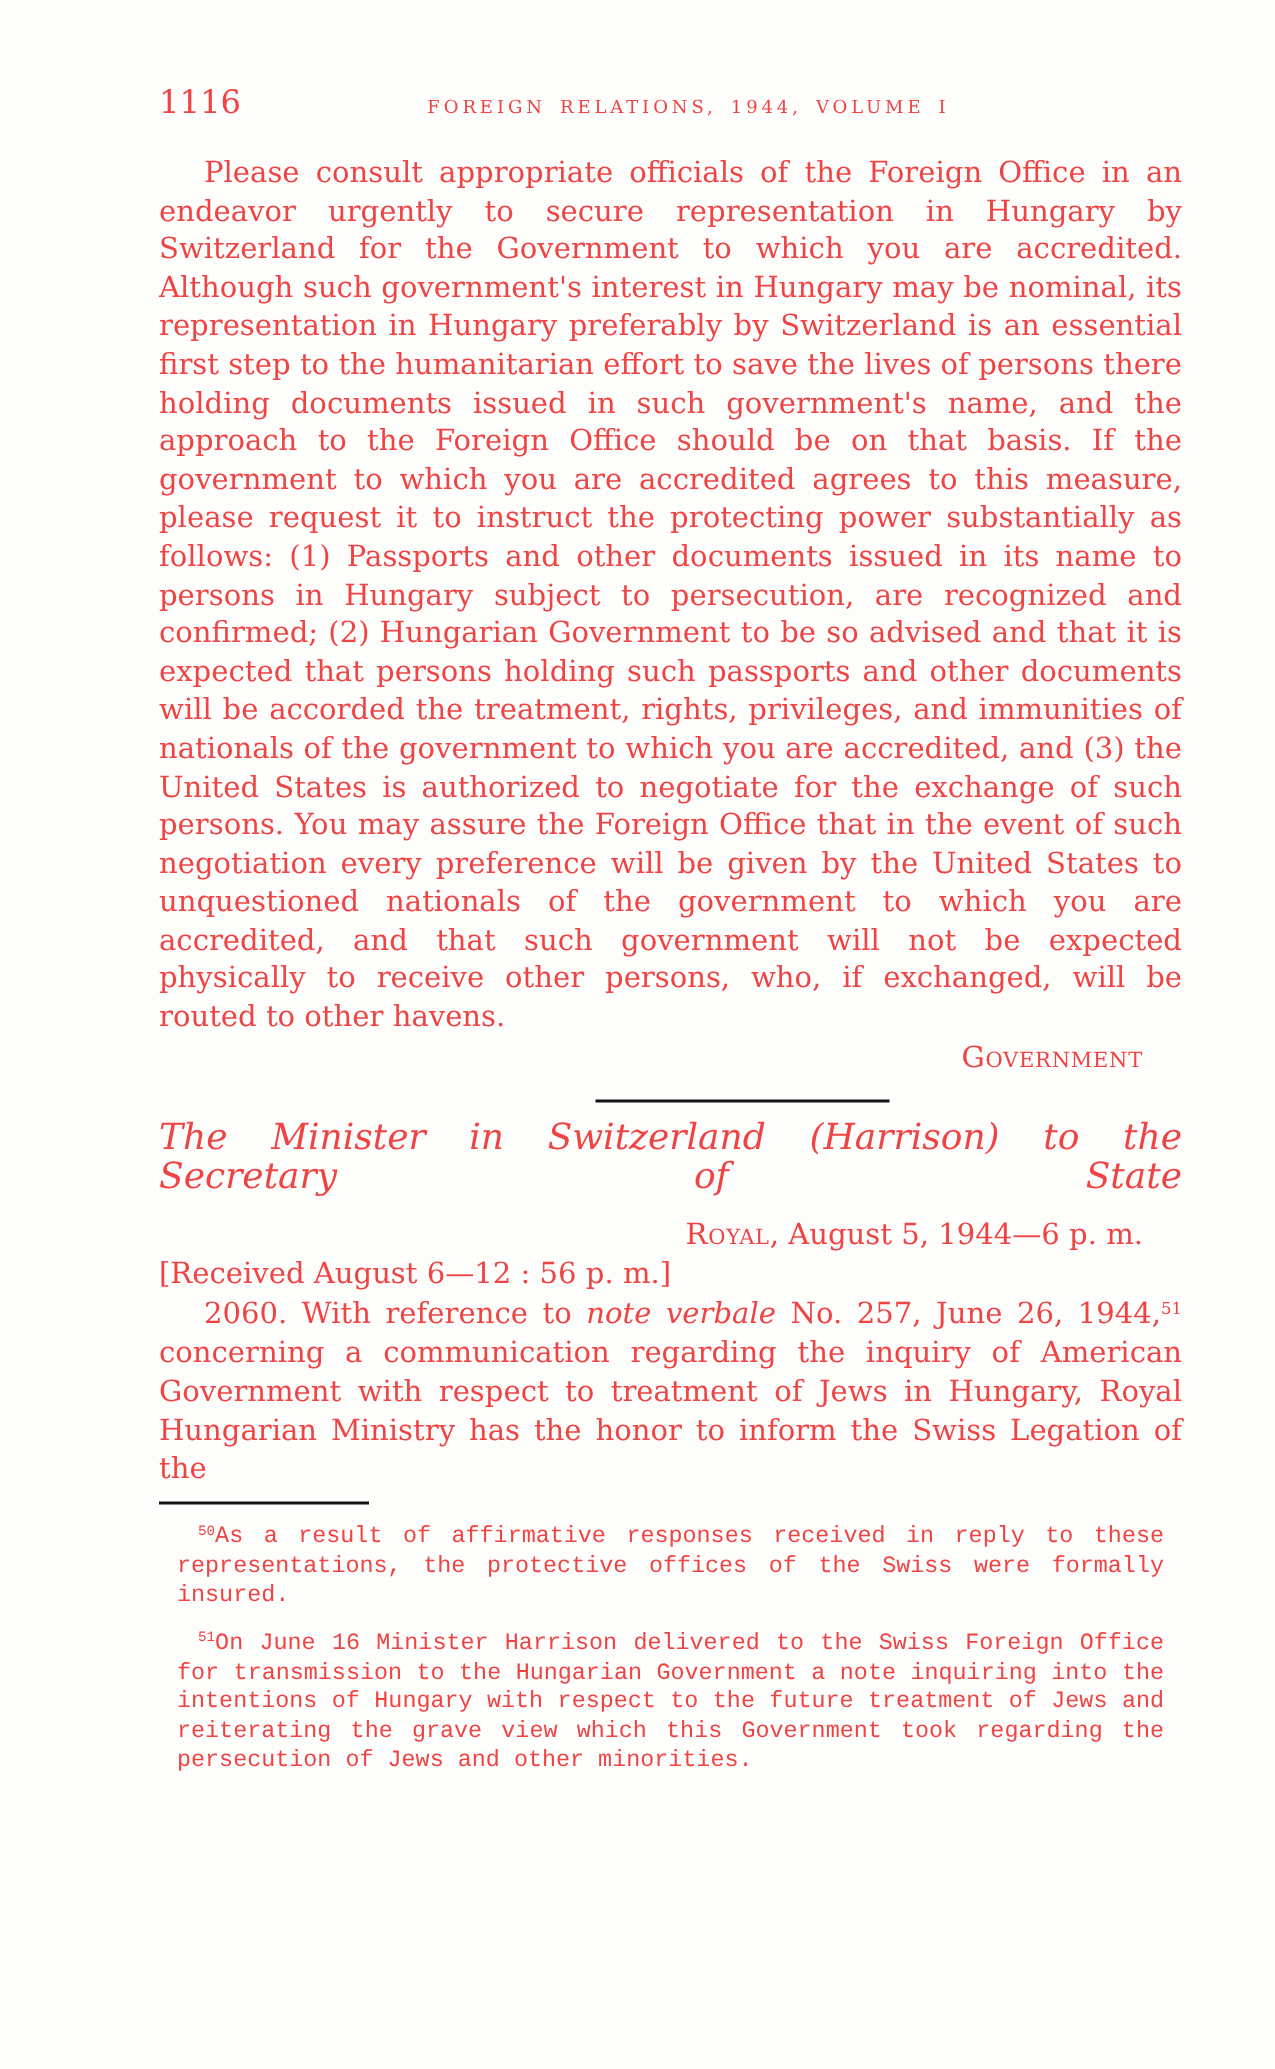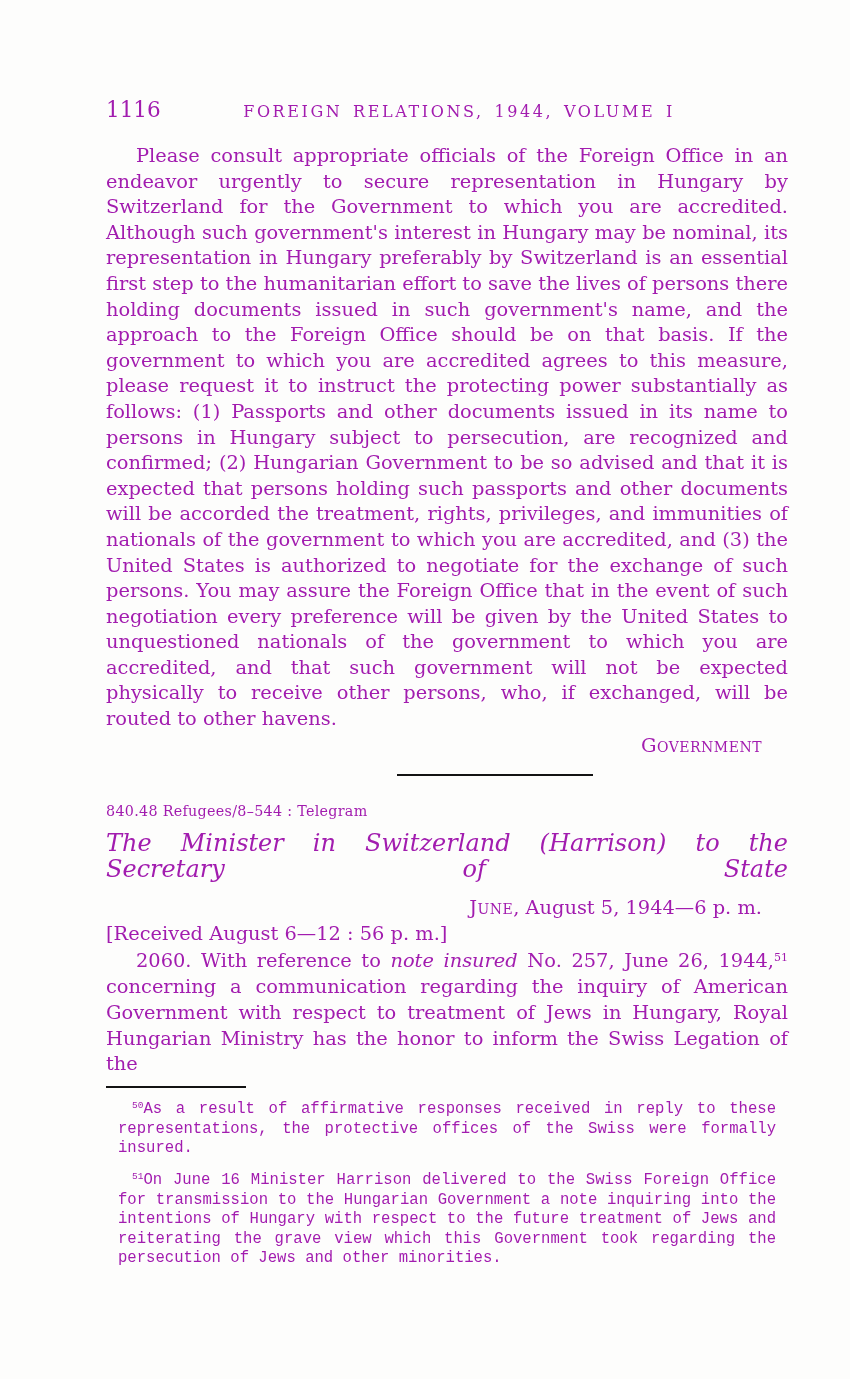--- a/index.html
+++ b/index.html
@@ -5,25 +5,25 @@
   html, body {
     margin: 0;
     padding: 0;
     background: #ffffff;
   }
   .page {
     position: relative;
     width: 850px;
     height: 1379px;
     background: #fdfdfc;
-    color: #a21caf;
+    color: #ef4444;
     font-family: "DejaVu Serif", "Liberation Serif", serif;
     overflow: hidden;
     box-sizing: border-box;
-    padding-top: 97px;
+    padding-top: 56px;
   }
   .content {
     margin-left: 106px;
     width: 682px;
   }
 
   
   .running-head {
     display: flex;
     align-items: baseline;
@@ -31,21 +31,21 @@
   }
   .folio {
     font-size: 21.5px;
     font-weight: 400;
     width: 120px;
     flex: 0 0 120px;
   }
   .head-title {
     flex: 1 1 auto;
     text-align: center;
-    font-size: 16px;
+    font-size: 12px;
     letter-spacing: 2.6px;
     word-spacing: 3px;
     transform: translateX(-48px);
   }
 
   
   .body-para {
     margin: 0;
     font-size: 19.4px;
     line-height: 25.6px;
@@ -146,29 +146,28 @@
     </div>
 
     <p class="body-para">Please consult appropriate officials of the Foreign Office in an endeavor urgently to secure representation in Hungary by Switzerland for the Government to which you are accredited. Although such government's interest in Hungary may be nominal, its representation in Hungary preferably by Switzerland is an essential first step to the humanitarian effort to save the lives of persons there holding documents issued in such government's name, and the approach to the Foreign Office should be on that basis. If the government to which you are accredited agrees to this measure, please request it to instruct the protecting power substantially as follows: (1) Passports and other documents issued in its name to persons in Hungary subject to persecution, are recognized and confirmed; (2) Hungarian Government to be so advised and that it is expected that persons holding such passports and other documents will be accorded the treatment, rights, privileges, and immunities of nationals of the government to which you are accredited, and (3) the United States is authorized to negotiate for the exchange of such persons. You may assure the Foreign Office that in the event of such negotiation every preference will be given by the United States to unquestioned nationals of the government to which you are accredited, and that such government will not be expected physically to receive other persons, who, if exchanged, will be routed to other havens.</p>
 
 
 
     <div class="signature smallcaps">Government</div>
 
     <hr class="divider">
 
-    <p class="citation">840.48 Refugees/8–544 : Telegram</p>
 
     <p class="doc-heading">The Minister in Switzerland (Harrison) to the Secretary of State</p>
 
-    <div class="dateline"><span class="smallcaps">June</span><span>, August 5, 1944—6 p. m.</span></div>
+    <div class="dateline"><span class="smallcaps">Royal</span><span>, August 5, 1944—6 p. m.</span></div>
 
     <div class="received">[Received August 6—12 : 56 p. m.]</div>
 
-    <p class="tel-para"><span>2060. With reference to </span><span class="italic">note insured</span><span> No. 257, June 26, 1944,</span><sup>51</sup><span> concerning a communication regarding the inquiry of American Government with respect to treatment of Jews in Hungary, Royal Hungarian Ministry has the honor to inform the Swiss Legation of the</span></p>
+    <p class="tel-para"><span>2060. With reference to </span><span class="italic">note verbale</span><span> No. 257, June 26, 1944,</span><sup>51</sup><span> concerning a communication regarding the inquiry of American Government with respect to treatment of Jews in Hungary, Royal Hungarian Ministry has the honor to inform the Swiss Legation of the</span></p>
 
     <hr class="footnote-rule">
 
     <p class="footnote"><sup>50</sup><span>As a result of affirmative responses received in reply to these representations, the protective offices of the Swiss were formally insured.</span></p>
 
     <p class="footnote"><sup>51</sup><span>On June 16 Minister Harrison delivered to the Swiss Foreign Office for transmission to the Hungarian Government a note inquiring into the intentions of Hungary with respect to the future treatment of Jews and reiterating the grave view which this Government took regarding the persecution of Jews and other minorities.</span></p>
 
   </div>
 </div>
 

